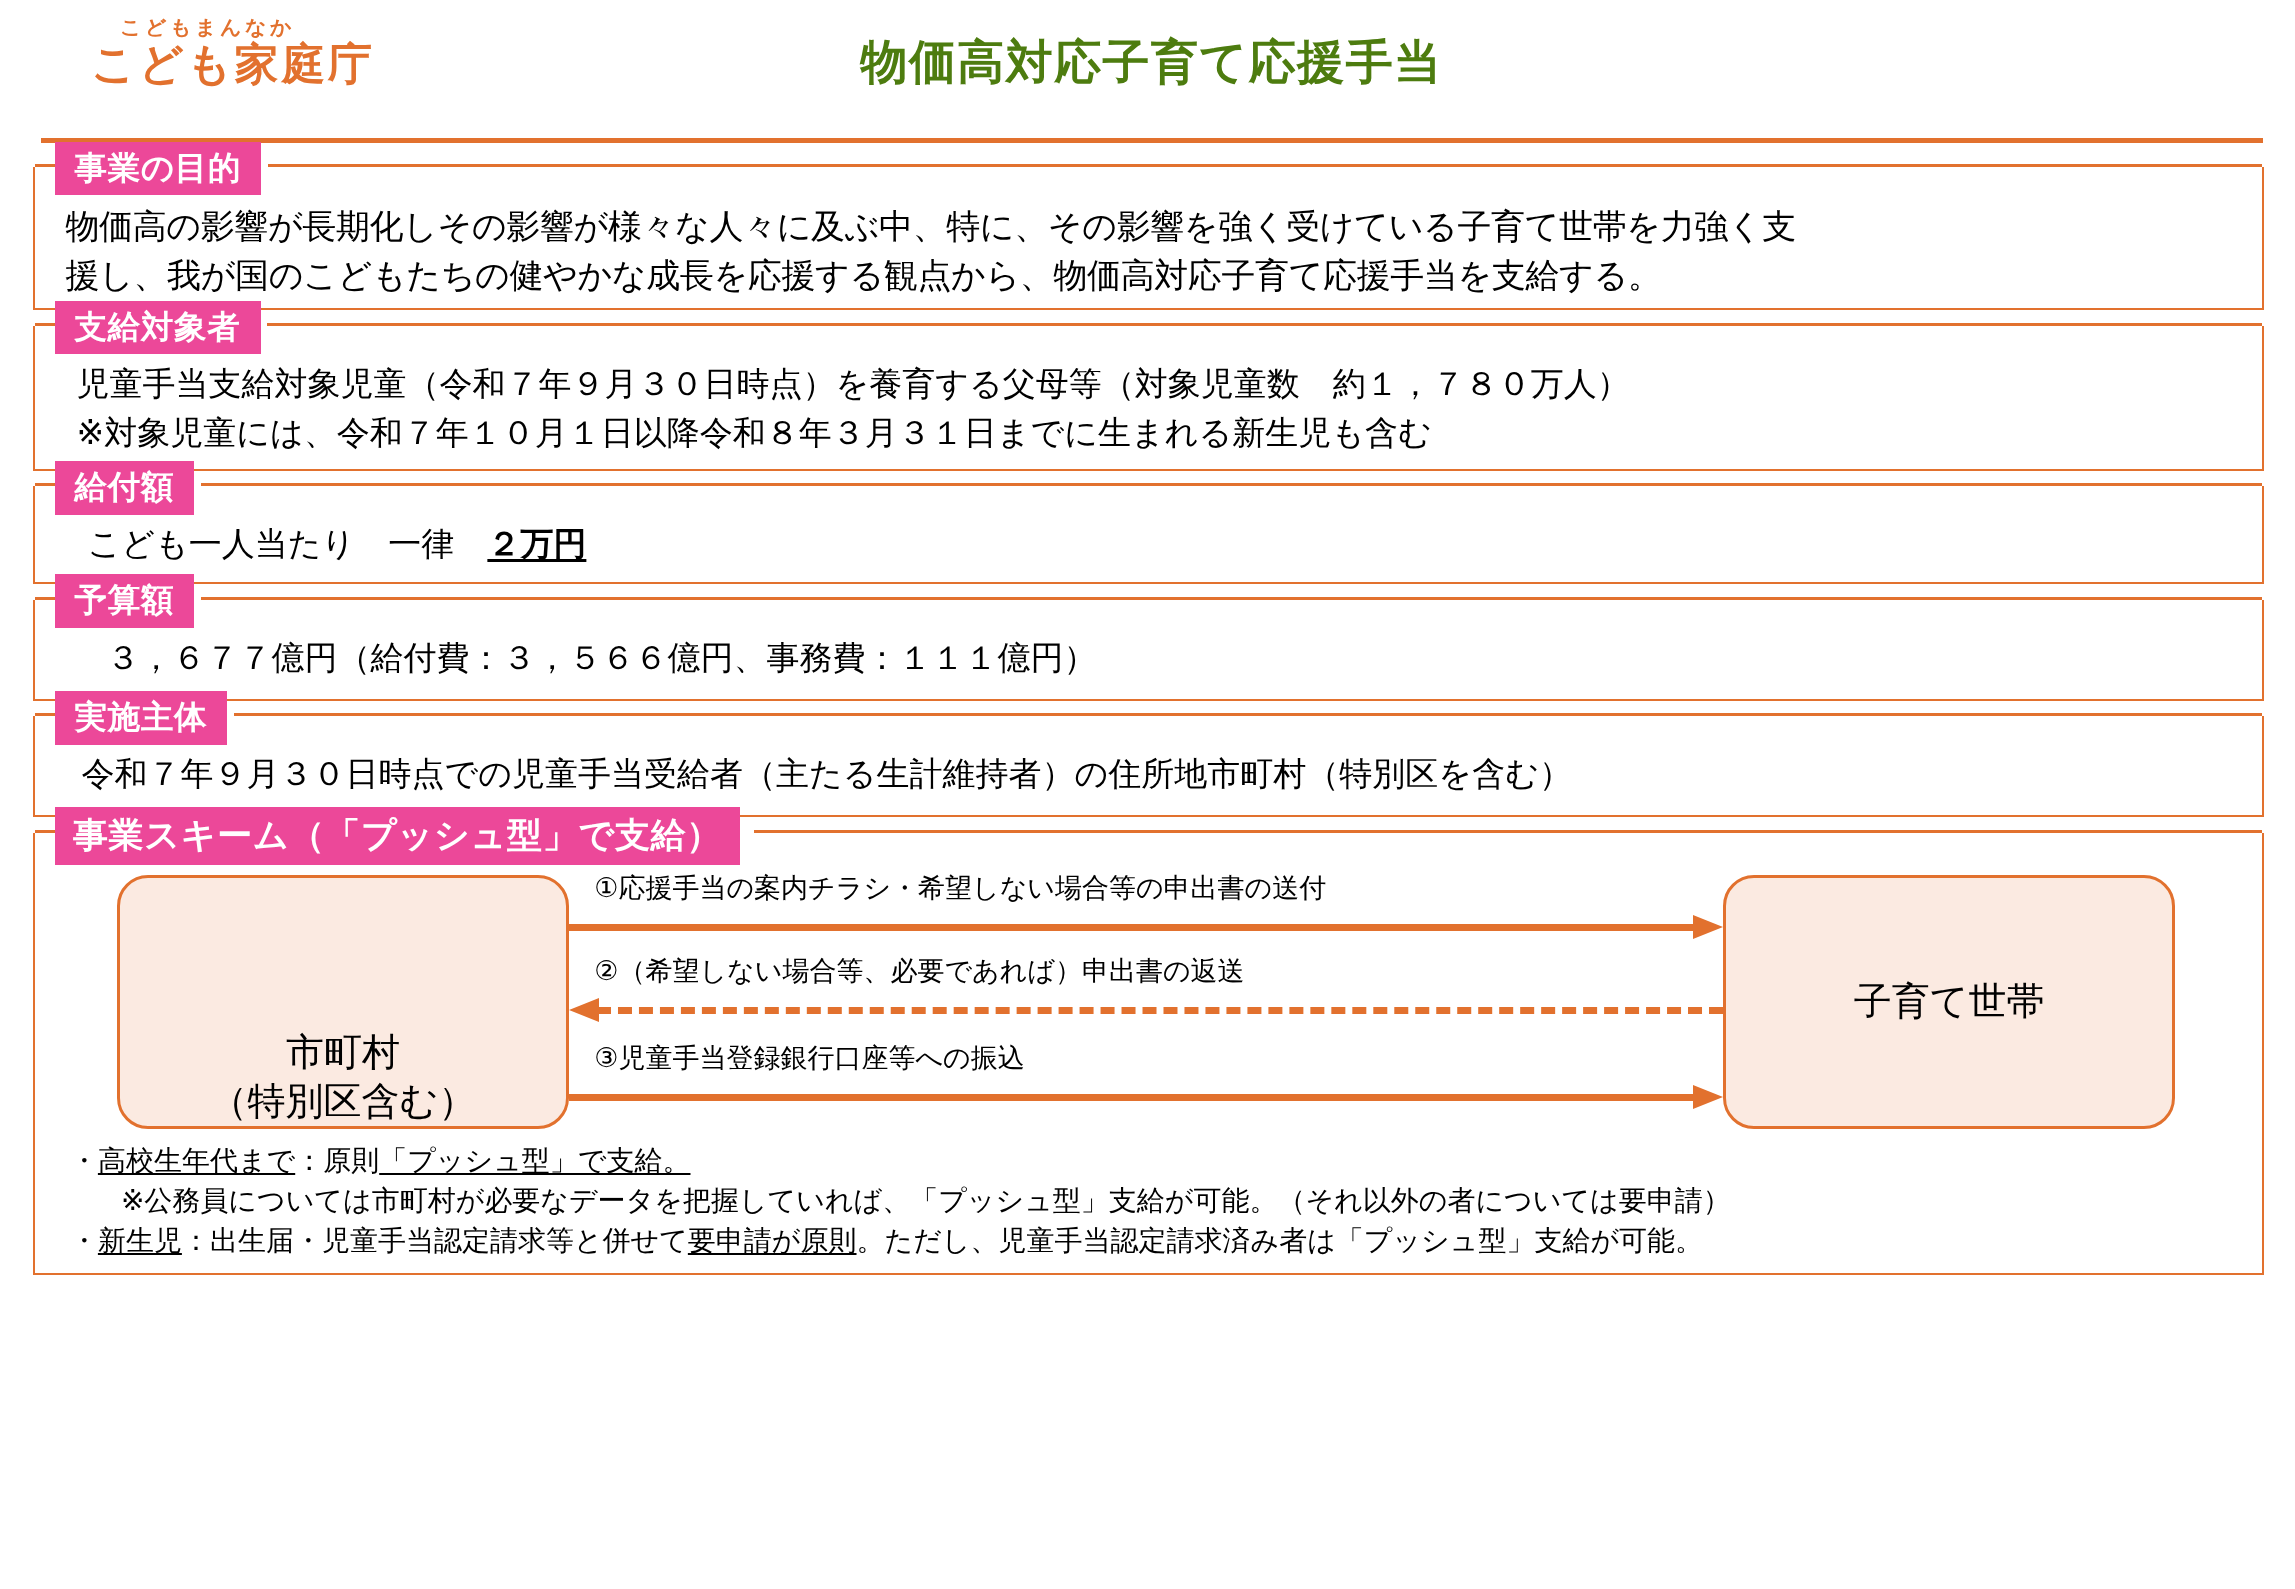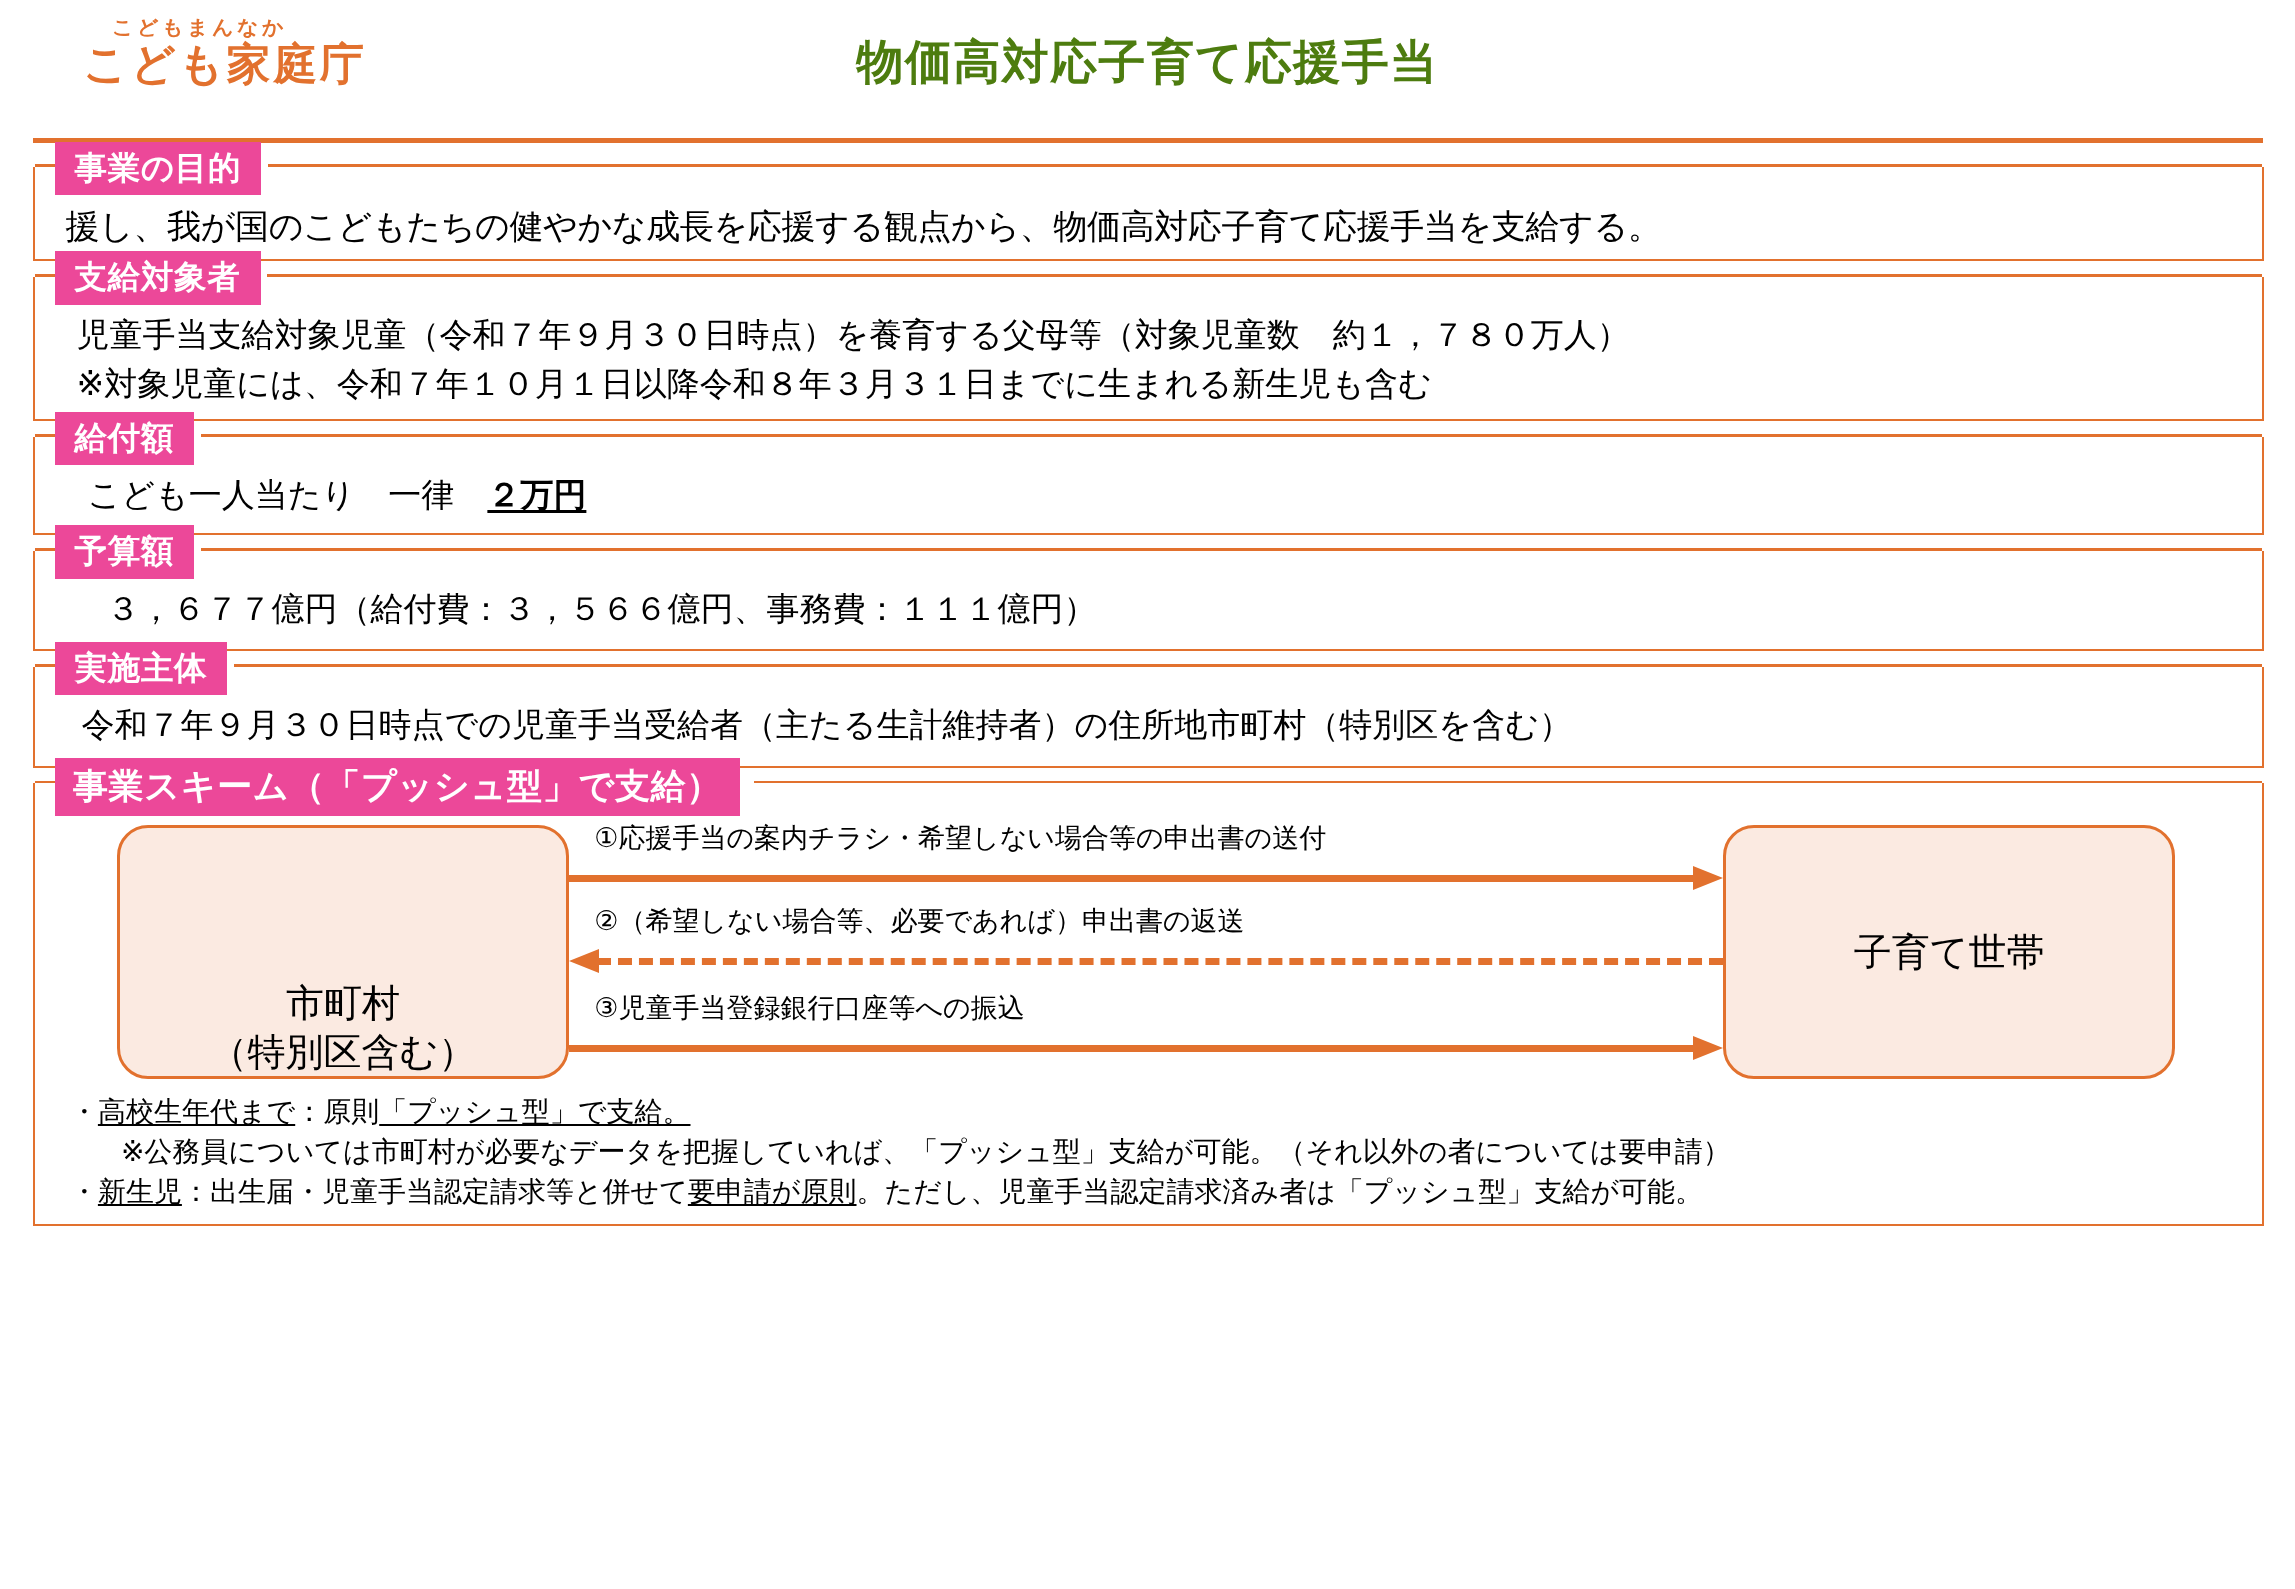--- a/index.html
+++ b/index.html
@@ -14,20 +14,21 @@
     color: #000000;
     overflow: hidden;
     position: relative;
   }
 
   
   .header {
     position: relative;
     height: 138px;
     box-sizing: border-box;
+    margin-left: 8px;
   }
   .logo {
     position: absolute;
     left: 83px;
     top: 15.5px;
     width: 233px;
     text-align: center;
     color: #E2712E;
     user-select: none;
   }
@@ -255,20 +256,21 @@
   <div class="doc-title">物価高対応子育て応援手当</div>
   <div class="header-rule"></div>
 </div>
 
 <div class="sections">
 
   <div class="section" id="sec-purpose">
     <div class="sec-top" style="--tabw: 233px;"></div>
     <div class="sec-tab">事業の目的</div>
     <div class="sec-body">
+      <p>物価高の影響が長期化しその影響が様々な人々に及ぶ中、特に、その影響を強く受けている子育て世帯を力強く支</p>
       <p>援し、我が国のこどもたちの健やかな成長を応援する観点から、物価高対応子育て応援手当を支給する。</p>
     </div>
   </div>
 
   <div class="section" id="sec-target">
     <div class="sec-top" style="--tabw: 232px;"></div>
     <div class="sec-tab">支給対象者</div>
     <div class="sec-body">
       <p>児童手当支給対象児童（令和７年９月３０日時点）を養育する父母等（対象児童数　約１，７８０万人）</p>
       <p>※対象児童には、令和７年１０月１日以降令和８年３月３１日までに生まれる新生児も含む</p>

